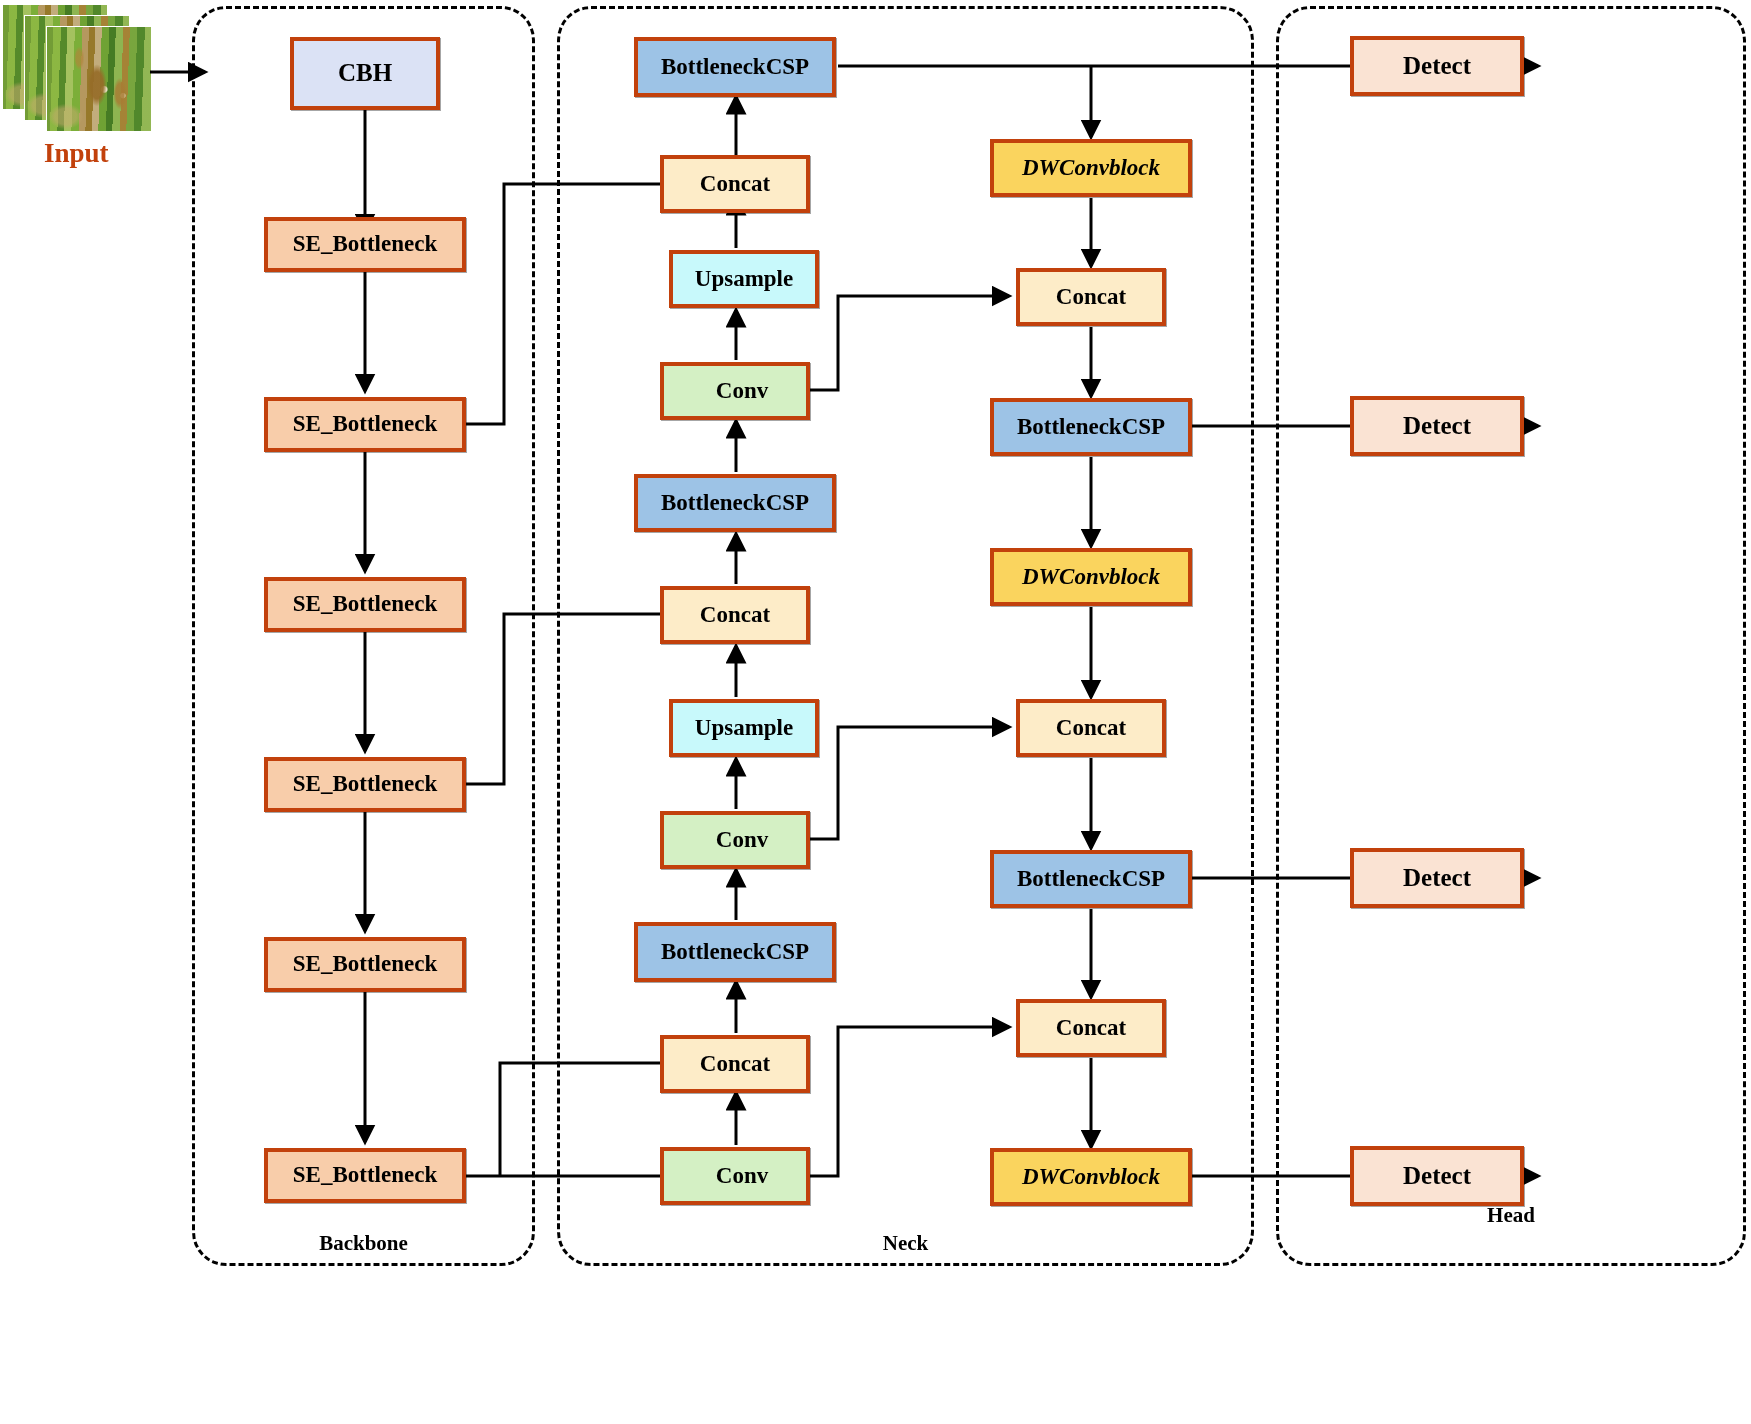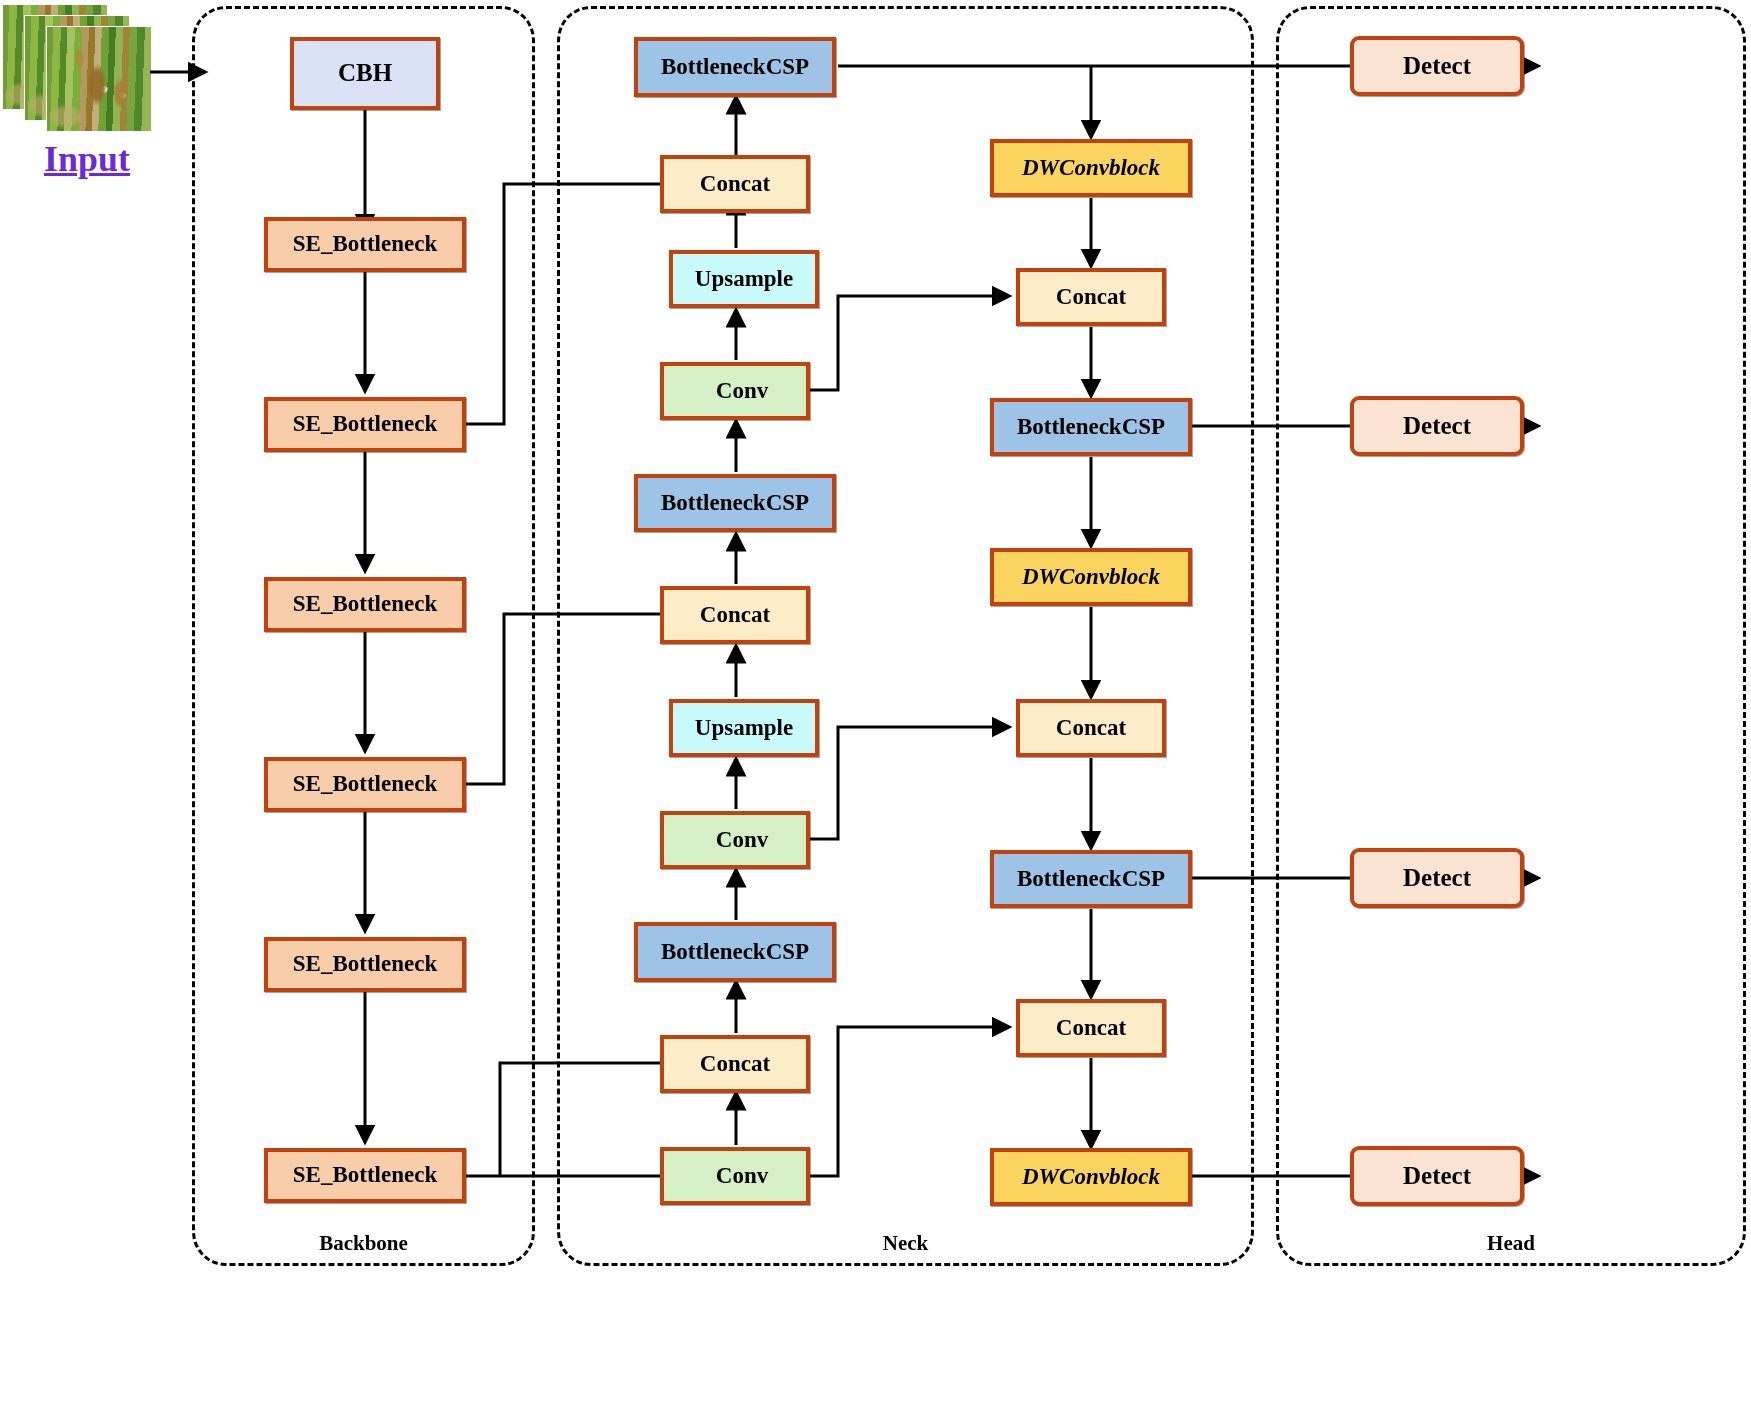--- a/index.html
+++ b/index.html
@@ -20,21 +20,21 @@
         box-shadow:1px 1px 0 rgba(0,0,0,0.35);}
   .node span{pointer-events:none;}
 
   .n-cbh        {background:#dbe2f5;}
   .n-se         {background:#f8cdaa;}
   .n-bcsp       {background:#9dc3e6;}
   .n-concat     {background:#fdecc8;}
   .n-upsample   {background:#c8f9fb;margin-left:9px;}
   .n-conv       {background:#d4f0c4;padding-left:14px;}
   .n-dwconv     {background:#fad45e;font-style:italic;}
-  .n-detect     {background:#fae3d3;border-radius:9px;}
+  .n-detect     {background:#fae3d3;}
 
   .fz-25{font-size:25px;}
   .fz-23{font-size:23px;}
 
   
   .imgstack{position:absolute;}
   .imgcard{position:absolute;width:104px;height:104px;border:1px solid #ffffff;
            background-image:
              linear-gradient(100deg, rgba(0,0,0,0.10) 0 100%),
              linear-gradient(92deg,  #7fae3c 0 6%, #9ccc4a 6% 13%, #5f9a2f 13% 19%,
@@ -44,21 +44,21 @@
                              #86b945 77% 84%, #5a9730 84% 91%, #a3cc5d 91% 100%);
            background-blend-mode:multiply,normal;}
   .imgcard::after{content:"";position:absolute;inset:0;
            background:
              radial-gradient(ellipse 14px 30px at 48% 56%, rgba(150,108,40,0.92) 0 45%, rgba(150,108,40,0) 70%),
              radial-gradient(ellipse 9px 22px at 70% 64%, rgba(168,124,52,0.85) 0 45%, rgba(168,124,52,0) 72%),
              radial-gradient(ellipse 7px 16px at 31% 30%, rgba(176,134,58,0.70) 0 45%, rgba(176,134,58,0) 74%),
              radial-gradient(ellipse 22px 16px at 18% 86%, rgba(198,170,110,0.55) 0 50%, rgba(198,170,110,0) 80%),
              radial-gradient(circle 5px at 55% 60%, rgba(236,226,200,0.95) 0 55%, rgba(236,226,200,0) 80%),
              radial-gradient(circle 4px at 73% 66%, rgba(236,226,200,0.9) 0 55%, rgba(236,226,200,0) 80%);}
-  .input-label{position:absolute;font-weight:bold;font-size:36px;color:#6d28d9;white-space:nowrap;text-decoration:underline;}
+  .input-label{position:absolute;font-weight:bold;font-size:27px;color:#c2410c;white-space:nowrap;}
 
   
   svg.edges{position:absolute;left:0;top:0;width:1751px;height:1424px;
             pointer-events:none;overflow:visible;}
   .ln{stroke:#000;stroke-width:3;fill:none;}
 </style>
 </head>
 <body>
 
 <div id="stage">
@@ -70,21 +70,21 @@
   </div>
   <div class="input-label" style="left:44px;top:138px;">Input</div>
 
   <div class="group" style="left:192px;top:6px;width:343px;height:1260px;"></div>
   <div class="group-label" style="left:192px;top:1231px;width:343px;">Backbone</div>
 
   <div class="group" style="left:557px;top:6px;width:697px;height:1260px;"></div>
   <div class="group-label" style="left:557px;top:1231px;width:697px;">Neck</div>
 
   <div class="group" style="left:1276px;top:6px;width:470px;height:1260px;"></div>
-  <div class="group-label" style="left:1276px;top:1231px;width:470px;">Head</div>
+  <div class="group-label" style="left:1276px;top:1203px;width:470px;">Head</div>
 
   <svg class="edges" viewBox="0 0 1751 1424">
     <defs>
       <marker id="ah" viewBox="0 0 12 12" refX="10" refY="6" markerWidth="7" markerHeight="7" orient="auto-start-reverse">
         <path d="M0,0 L12,6 L0,12 z" fill="#000"></path>
       </marker>
     </defs>
 
     <path class="ln" d="M150,72 L205,72" marker-end="url(#ah)"></path>
 

